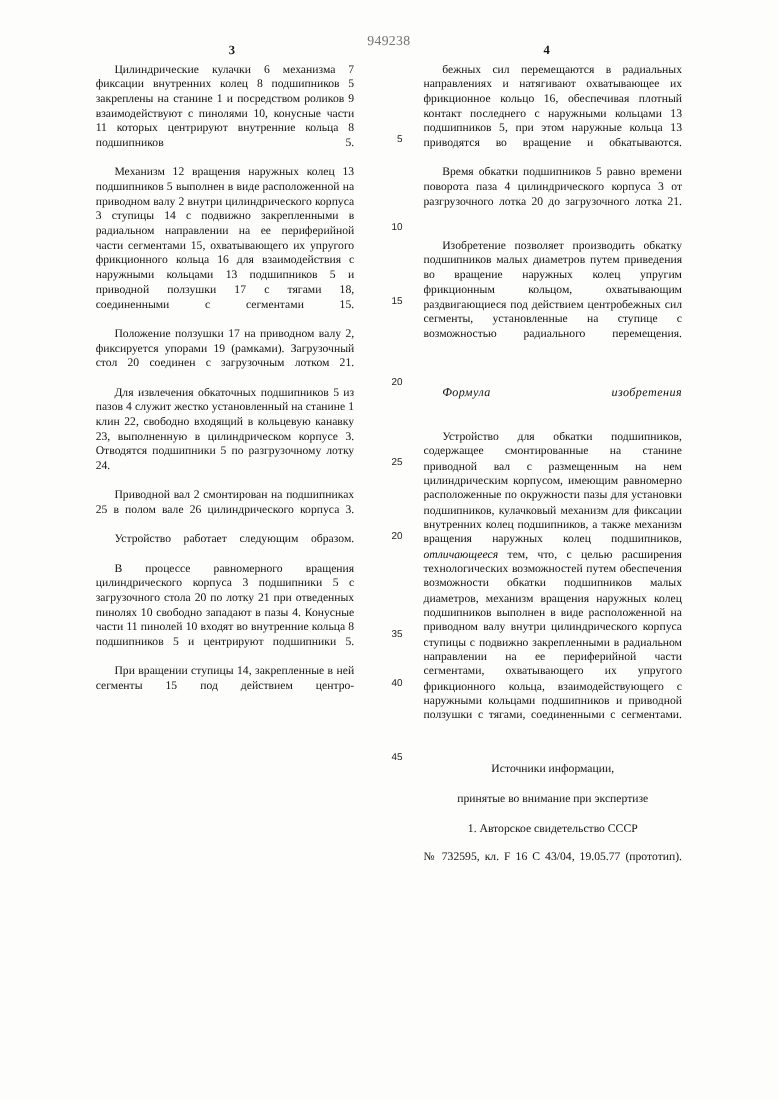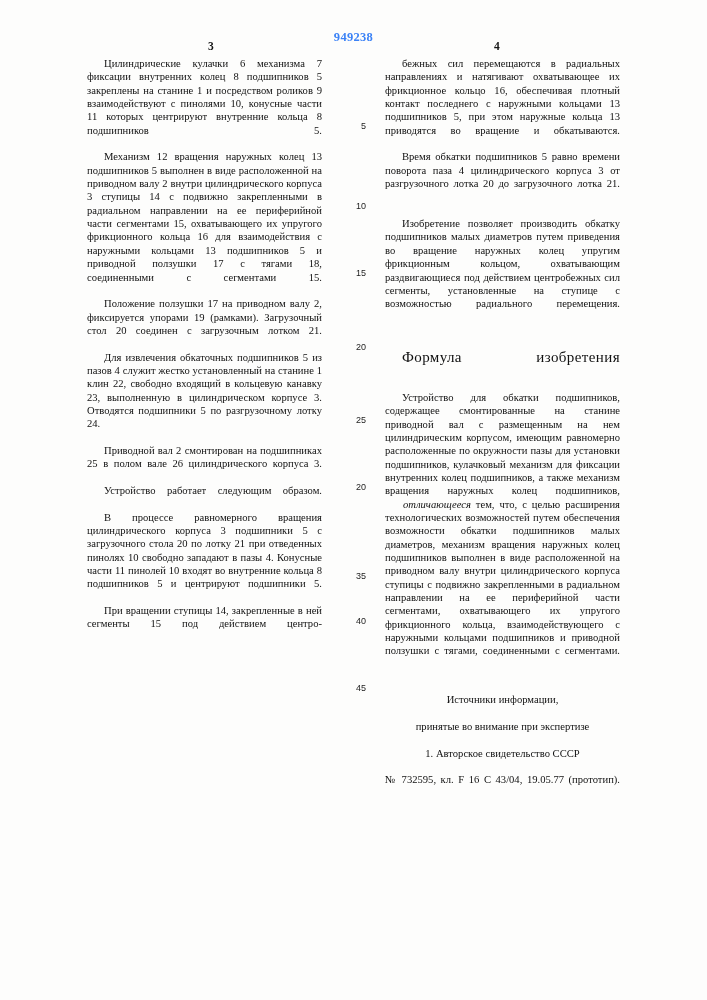--- a/index.html
+++ b/index.html
@@ -37,22 +37,21 @@
   }
   .col-num.left  { left: 208px; top: 10px; }
   .col-num.right { left: 494px; top: 10px; }
   .patent-number {
     position: absolute;
     left: 0; right: 0;
     top: 0;
     text-align: center;
     font-size: 12.5px;
     letter-spacing: 0.3px;
-    color: #3b82f6;
-    font-weight: bold;
+    color: #737373;
   }
 
   
   .columns {
     position: absolute;
     top: 57px;
     left: 0;
     width: 707px;
   }
   .col {
@@ -80,34 +79,35 @@
   
   .col p::after {
     content: "";
     display: inline-block;
     width: 100%;
   }
 
   .heading-italic {
     display: block;
     text-align: center;
-    font-size: 15px;
+    font-style: italic;
+    font-size: 11px;
     margin: 0;
     text-indent: 0;
     letter-spacing: 0.4px;
   }
   .heading-italic::after { content: none; }
 
   .centered {
     text-align: center !important;
     text-indent: 0 !important;
   }
   .centered::after { content: none; }
 
-  .ital { font-style: italic; margin-left: 18px; }
+  .ital { font-style: italic; }
 
   
   .gutter {
     position: absolute;
     top: 57px;
     left: 344px;
     width: 26px;
     height: 680px;
   }
   .lineno {

